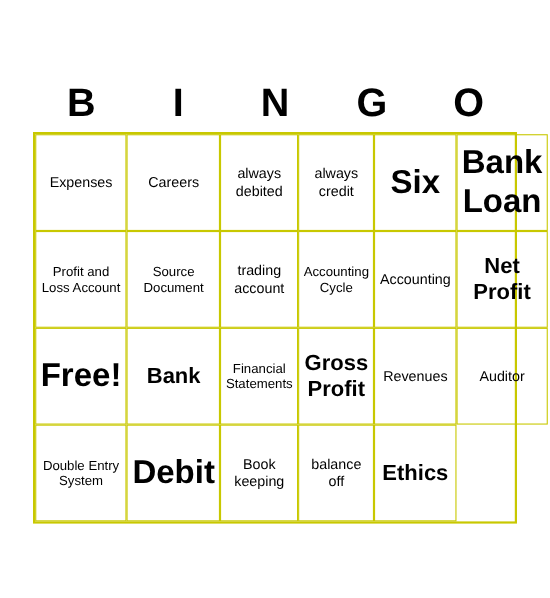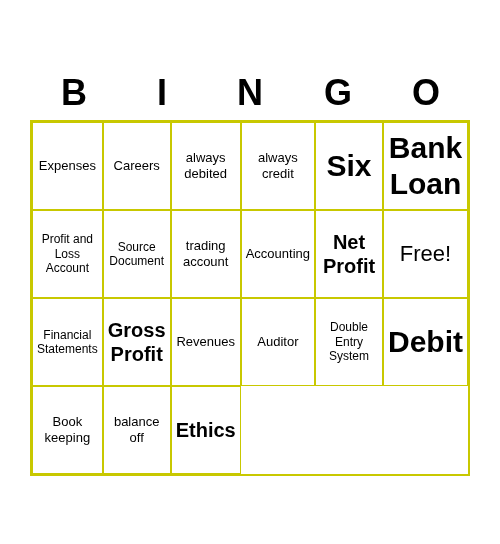--- a/index.html
+++ b/index.html
@@ -48,22 +48,22 @@
     }
     .bingo-cell.large-text {
       font-size: 30px;
       font-weight: bold;
     }
     .bingo-cell.medium-text {
       font-size: 20px;
       font-weight: bold;
     }
     .bingo-cell.free {
-      font-size: 22px;
-      font-weight: normal;
+      font-size: 30px;
+      font-weight: bold;
     }
     .bingo-cell.small-text {
       font-size: 12px;
     }
   </style>
 </head>
 <body>
 
 <div class="bingo-card">
   <div class="bingo-header">
@@ -76,23 +76,25 @@
   <div class="bingo-grid">
   <div class="bingo-cell">Expenses</div>
       <div class="bingo-cell">Careers</div>
       <div class="bingo-cell">always debited</div>
       <div class="bingo-cell">always credit</div>
       <div class="bingo-cell large-text">Six</div>
       <div class="bingo-cell large-text">Bank Loan</div>
       <div class="bingo-cell small-text">Profit and Loss Account</div>
       <div class="bingo-cell small-text">Source Document</div>
       <div class="bingo-cell">trading account</div>
+      <div class="bingo-cell small-text">Accounting Cycle</div>
       <div class="bingo-cell">Accounting</div>
       <div class="bingo-cell medium-text">Net Profit</div>
       <div class="bingo-cell free">Free!</div>
+      <div class="bingo-cell medium-text">Bank</div>
       <div class="bingo-cell small-text">Financial Statements</div>
       <div class="bingo-cell medium-text">Gross Profit</div>
       <div class="bingo-cell">Revenues</div>
       <div class="bingo-cell">Auditor</div>
       <div class="bingo-cell small-text">Double Entry System</div>
       <div class="bingo-cell large-text">Debit</div>
       <div class="bingo-cell">Book keeping</div>
       <div class="bingo-cell">balance off</div>
       <div class="bingo-cell medium-text">Ethics</div>
     </div>

